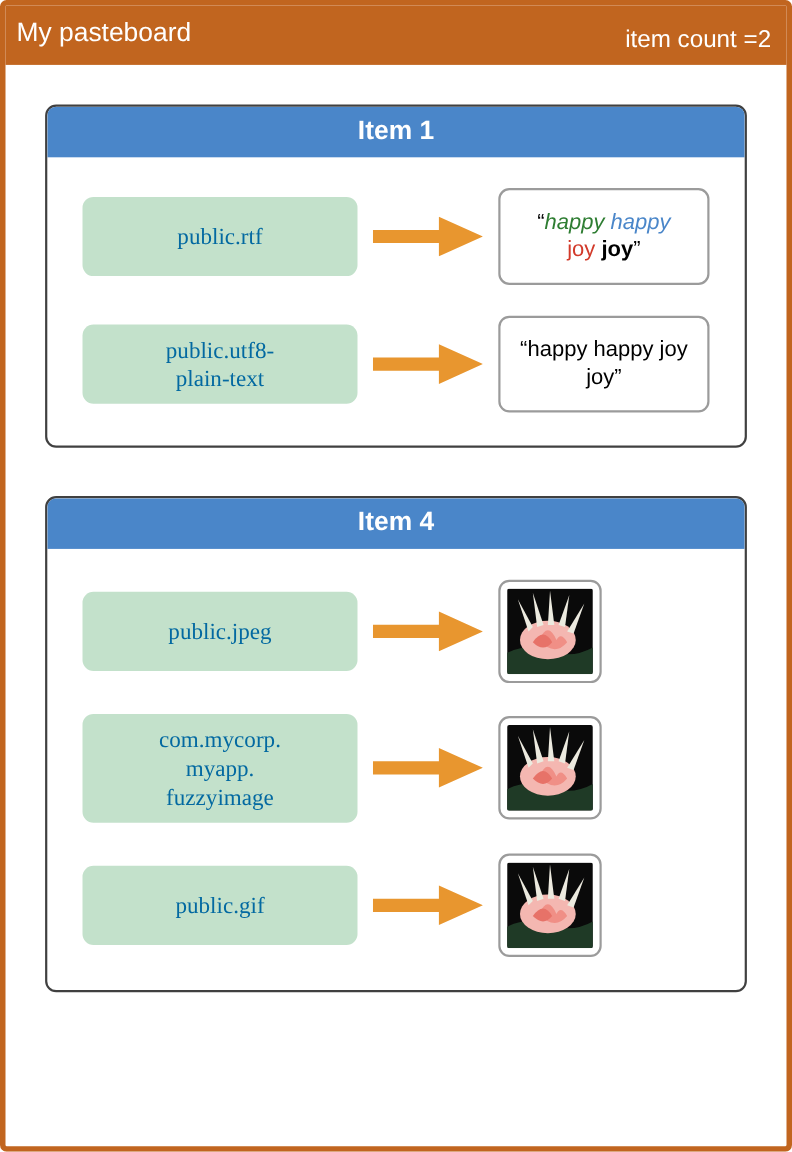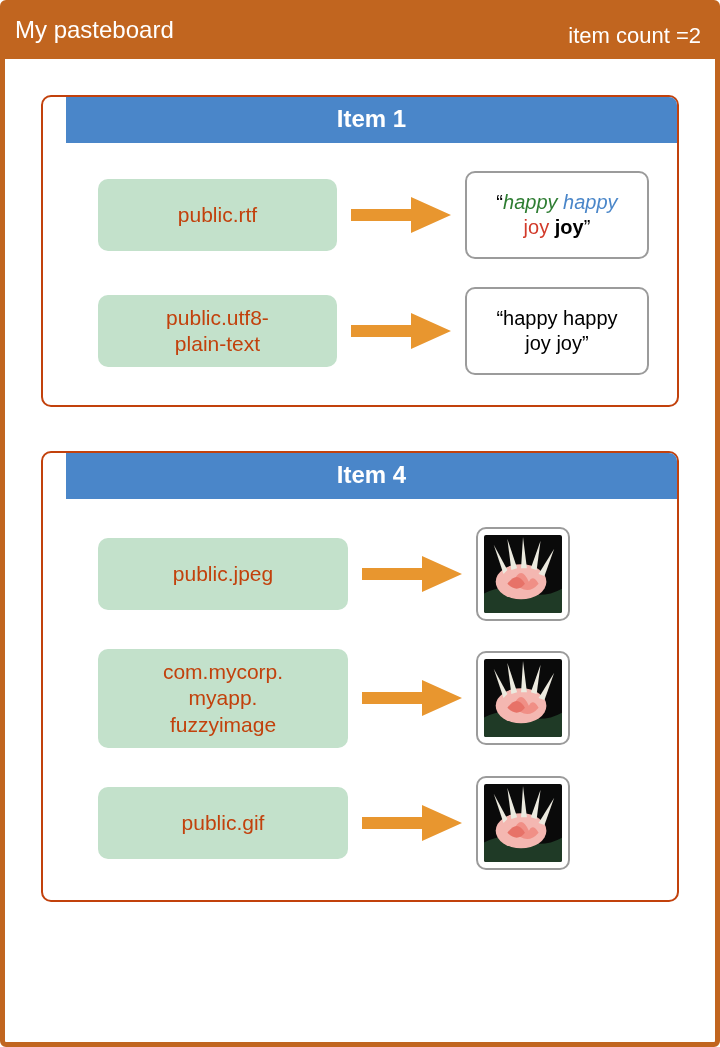--- a/index.html
+++ b/index.html
@@ -40,25 +40,24 @@
       margin-top: 12px;
     }
     .pb-body {
       flex: 1;
       padding: 36px 36px 20px 36px;
       display: flex;
       flex-direction: column;
       gap: 44px;
     }
     .item-card {
-      border: 2px solid #c2410c;
+      border: 2px solid #404040;
       border-radius: 10px;
       background: #fff;
       overflow: hidden;
-      padding-left: 23px;
     }
     .item-header {
       background: #4a86c9;
       color: #fff;
       text-align: center;
       font-size: 24px;
       font-weight: 700;
       padding: 8px 0 10px 0;
     }
     .item-body {
@@ -74,23 +73,23 @@
     }
     .uti-chip {
       background: #c3e1cb;
       border-radius: 10px;
       width: 250px;
       min-height: 72px;
       display: flex;
       align-items: center;
       justify-content: center;
       text-align: center;
-      font-family: Liberation Sans, sans-serif;
+      font-family: Liberation Serif, serif;
       font-size: 21px;
-      color: #c2410c;
+      color: #0369a1;
       padding: 10px 14px;
       line-height: 1.25;
       white-space: pre-line;
     }
     .arrow {
       width: 100px;
       height: 40px;
       flex-shrink: 0;
       display: flex;
       align-items: center;

